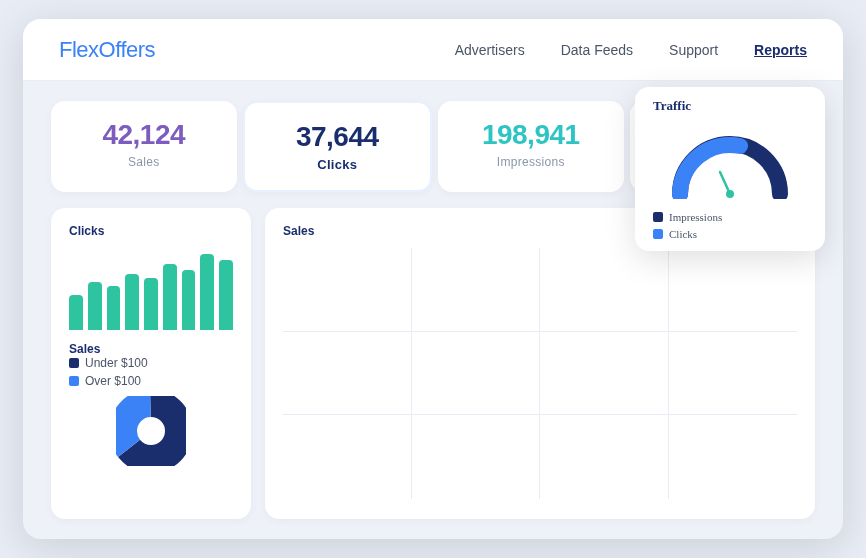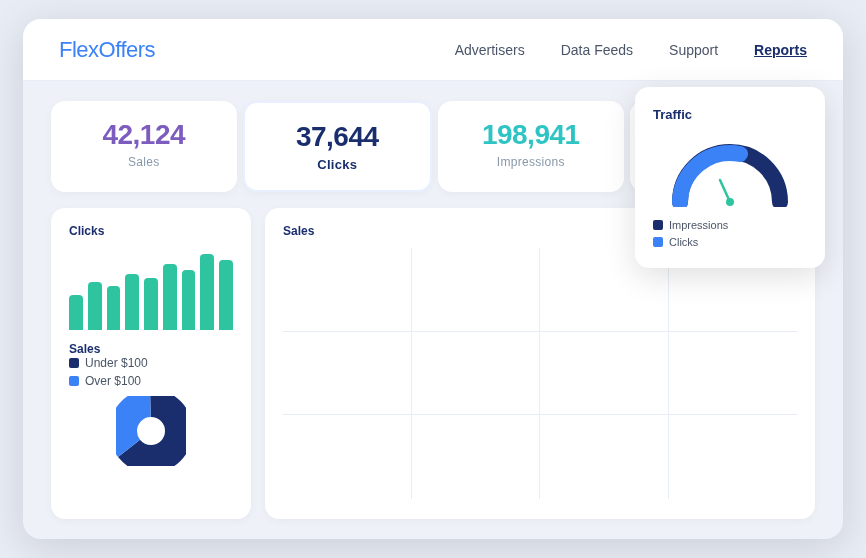--- a/index.html
+++ b/index.html
@@ -205,24 +205,25 @@
     .grid-cell:nth-child(4n) { border-right: none; }
     .grid-cell:nth-child(n+9) { border-bottom: none; }
 
     
     .traffic-popup {
       position: absolute;
       top: 68px;
       right: 18px;
       background: #fff;
       border-radius: 14px;
-      padding: 20px 18px;
+      padding: 11px 18px;
       width: 190px;
       box-shadow: 0 8px 32px rgba(0,0,0,0.13);
       z-index: 10;
+      font-family: Liberation Serif, serif;
     }
     .traffic-title {
       font-size: 13px;
       font-weight: 700;
       color: #1a2e6e;
       margin-bottom: 10px;
     }
     .gauge-wrap {
       display: flex;
       justify-content: center;

